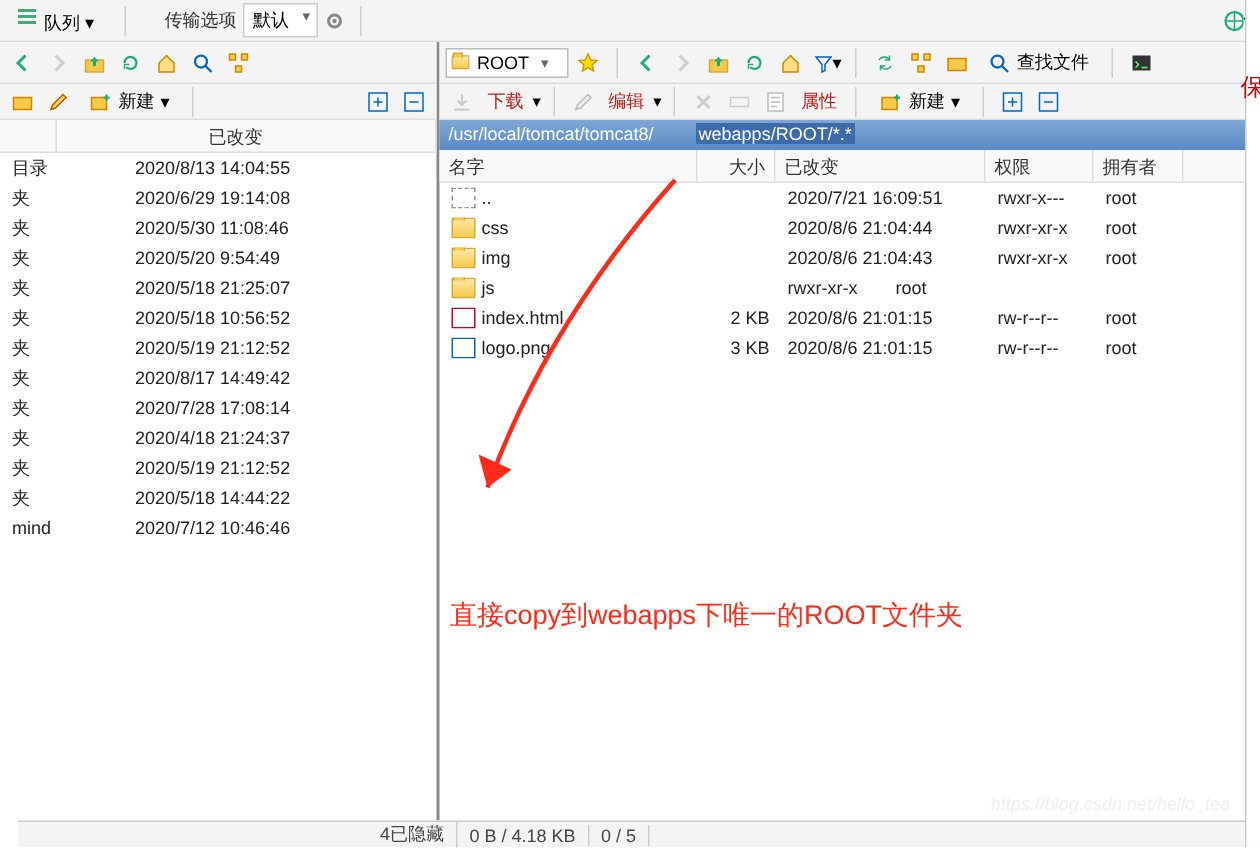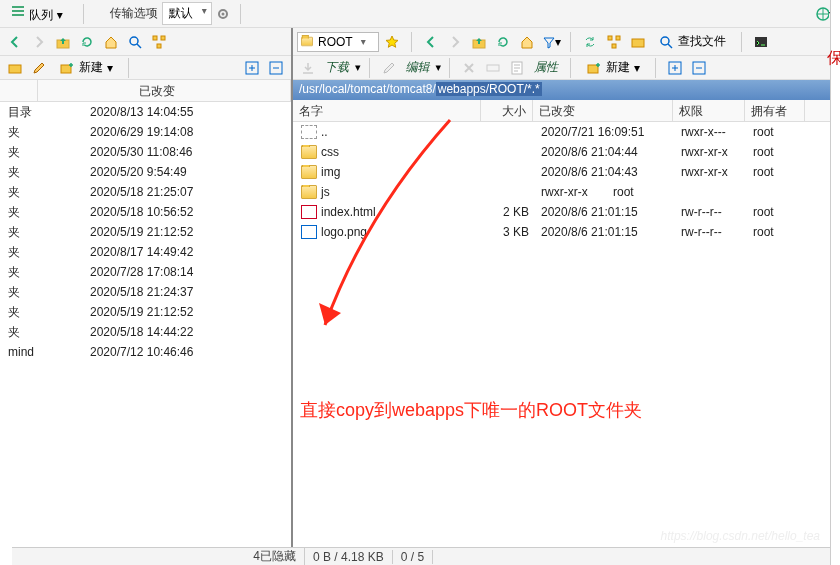--- a/index.html
+++ b/index.html
@@ -14,47 +14,47 @@
 
 .twopane { display: flex; height: calc(100% - 28px - 18px); }
 .pane { display: flex; flex-direction: column; }
 .pane.left { width: 293px; border-right: 2px solid #888; }
 .pane.right { flex: 1; }
 
 .toolbar { height: 28px; background: #f4f4f4; display: flex; align-items: center; padding: 0 4px; gap: 2px; border-bottom: 1px solid #ddd; }
 .tbtn { width: 22px; height: 22px; display: flex; align-items: center; justify-content: center; cursor: pointer; border: 1px solid transparent; }
 .tbtn.wide { width: auto; padding: 0 6px; gap: 4px; }
 .pathbar { height: 20px; background: linear-gradient(#7fa8d6, #5a89c4); color: #fff; padding: 2px 6px; font-size: 11px; white-space: nowrap; overflow: hidden; }
-.pathbar .hl { background: #3d6aa8; padding: 0 2px; }
+.pathbar .hl { background: #3d6aa8; padding: 0 2px; margin-left: 28px; }
 
 .listhdr { height: 22px; background: #f9f9f9; display: flex; border-bottom: 1px solid #ddd; }
 .listhdr .col { padding: 3px 6px; border-right: 1px solid #ddd; color: #333; font-size: 12px; }
 .filelist { flex: 1; overflow: hidden; position: relative; }
 .row { display: flex; height: 20px; align-items: center; padding: 0 2px; }
 .row .col { padding: 0 6px; white-space: nowrap; overflow: hidden; font-size: 12px; color: #222; }
 .row .ficon { width: 16px; height: 14px; margin-right: 4px; display: inline-block; vertical-align: middle; }
 .folder-ico { background: linear-gradient(#ffe9a8, #f5c94a); border: 1px solid #d4a83a; border-radius: 1px; width: 14px; height: 11px; position: relative; }
 .folder-ico::before { content: ""; position: absolute; top: -3px; left: 0; width: 6px; height: 3px; background: #f5c94a; border: 1px solid #d4a83a; border-bottom: none; }
 .file-ico { background: #fff; border: 1px solid #999; width: 12px; height: 14px; position: relative; }
 .file-ico.html { border-color: #c02; }
 .file-ico.png { border-color: #06c; }
 .up-ico { border: 1px dashed #999; width: 14px; height: 11px; position: relative; }
 
 
 .left .col.c1 { width: 38px; }
 .left .col.c2 { flex: 1; text-align: right; padding-right: 20px;}
-.right .col.c1 { width: 188px; }
+.right .col.c1 { width: 172px; }
 .right .col.c2 { width: 52px; text-align: right; }
 .right .col.c3 { width: 140px; }
 .right .col.c4 { width: 72px; }
 .right .col.c5 { width: 60px; }
 
 .toolbar2 { height: 24px; background: #f4f4f4; display: flex; align-items: center; padding: 0 4px; gap: 2px; border-bottom: 1px solid #ddd; }
 .tlabel { padding: 0 4px; color: #555; }
-.tlabel.dim { color: #14532d; font-style: italic; }
+.tlabel.dim { color: #b91c1c; }
 .mini { font-size: 11px; }
 
 .statusbar { position: absolute; bottom: 0; left: 12px; right: 0; height: 18px; background: #f4f4f4; border-top: 1px solid #ccc; display: flex; align-items: center; font-size: 11px; color: #444; }
 .statusbar .seg { padding: 0 8px; border-right: 1px solid #ccc; }
 
 .annotation { position: absolute; left: 300px; top: 398px; color: #ff2a1a; font-size: 18px; font-weight: 500; }
 .arrow-svg { position: absolute; left: 305px; top: 115px; pointer-events: none; }
 
 .rightcrop { position: absolute; right: 0; top: 0; width: 10px; height: 100%; background: #fff; border-left: 1px solid #ccc; }
 .rightcrop .ch { color: #c00; font-size: 16px; writing-mode: horizontal-tb; margin: 48px 0 0 -4px;}
@@ -207,21 +207,21 @@
         <div class="row">
           <div class="col c1">夹</div>
           <div class="col c2" style="text-align:left;padding-left:50px">2020/8/17  14:49:42</div>
         </div>
         <div class="row">
           <div class="col c1">夹</div>
           <div class="col c2" style="text-align:left;padding-left:50px">2020/7/28  17:08:14</div>
         </div>
         <div class="row">
           <div class="col c1">夹</div>
-          <div class="col c2" style="text-align:left;padding-left:50px">2020/5/18  21:24:37</div>
+          <div class="col c2" style="text-align:left;padding-left:50px">2020/4/18  21:24:37</div>
         </div>
         <div class="row">
           <div class="col c1">夹</div>
           <div class="col c2" style="text-align:left;padding-left:50px">2020/5/19  21:12:52</div>
         </div>
         <div class="row">
           <div class="col c1">夹</div>
           <div class="col c2" style="text-align:left;padding-left:50px">2020/5/18  14:44:22</div>
         </div>
         <div class="row">

